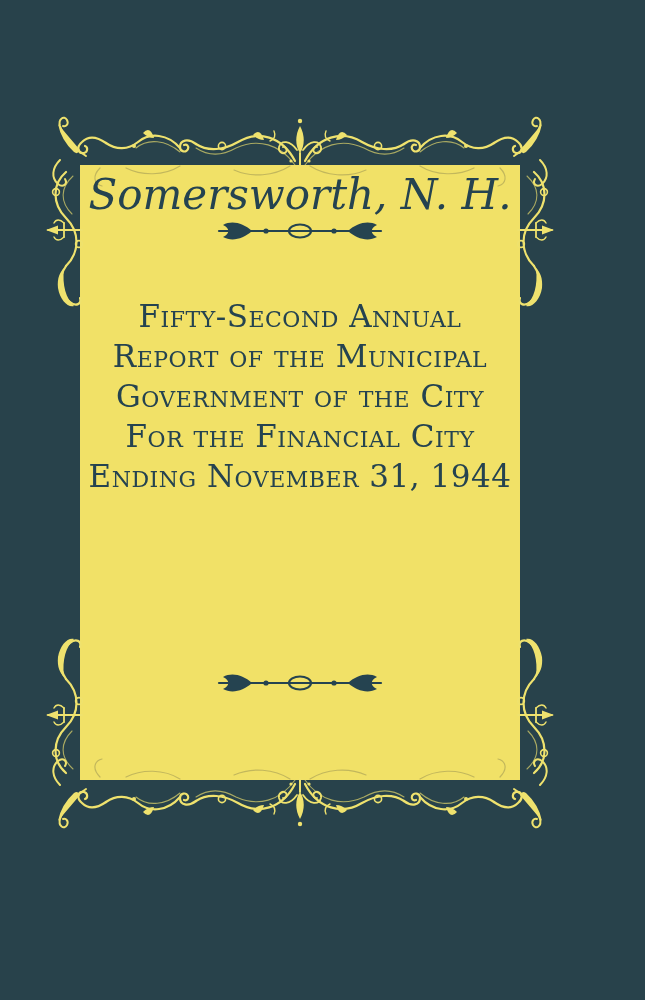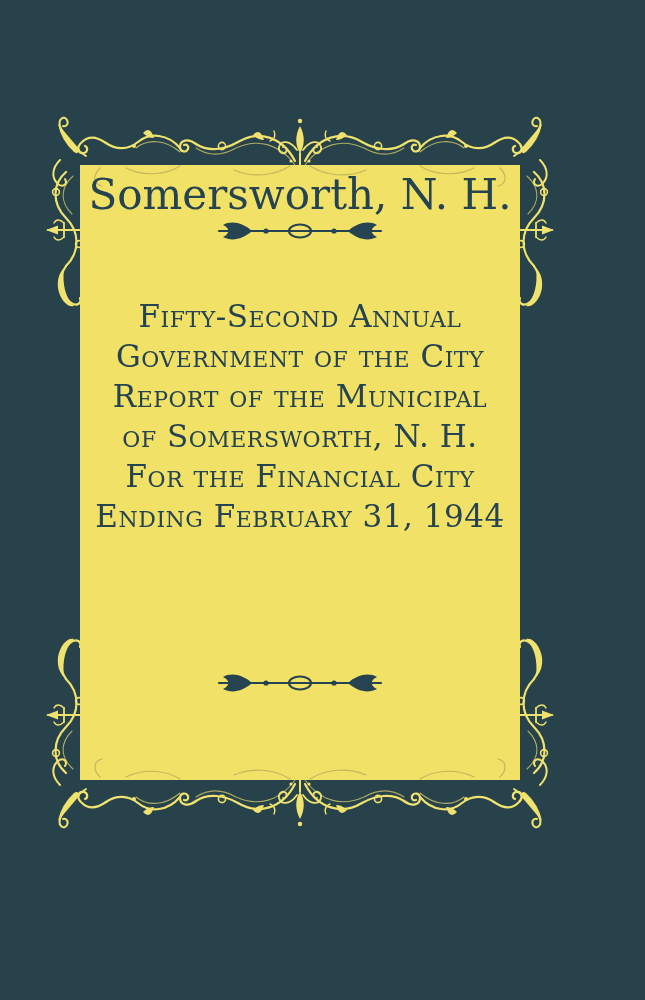--- a/index.html
+++ b/index.html
@@ -17,21 +17,21 @@
   }
   
   svg.ornaments{position:absolute;left:0;top:0;pointer-events:none;}
   
   .cover-content{
     position:absolute;left:80px;top:165px;width:440px;height:615px;
     text-align:center;color:#254350;
   }
   .cover-header{
     position:absolute;top:6px;left:0;width:100%;
-    font-size:42px;line-height:48px;
+    font-size:42px;line-height:48px;font-style:italic;
     color:#254350;white-space:nowrap;
   }
   .divider{position:absolute;left:50%;margin-left:-84px;}
   .divider-1{top:53px;}
   .divider-2{top:505px;}
   .main-title{
     position:absolute;top:131px;left:0;width:100%;
     font-size:31px;line-height:40px;
     font-variant:small-caps;letter-spacing:0.5px;
     color:#254350;
@@ -127,25 +127,24 @@
       <g fill="#254350" stroke="none">
         <circle cx="50" cy="13" r="2.6"></circle>
         <circle cx="118" cy="13" r="2.6"></circle>
         <path d="M36,13 C27,5 16,2 7,7 C14,10 14,16 7,19 C16,24 27,21 36,13 Z"></path>
         <path d="M132,13 C141,5 152,2 161,7 C154,10 154,16 161,19 C152,24 141,21 132,13 Z"></path>
       </g>
     </svg>
 
     <div class="main-title">
       <div class="tline">Fifty-Second Annual</div>
+      <div class="tline">Report of the Municipal</div>
       <div class="tline">Government of the City</div>
-      <div class="tline">Report of the Municipal</div>
-      <div class="tline">of Somersworth, N. H.</div>
       <div class="tline">For the Financial City</div>
-      <div class="tline">Ending February 31, 1944</div>
+      <div class="tline">Ending November 31, 1944</div>
     </div>
 
     <svg class="divider divider-2" width="168" height="26" viewBox="0 0 168 26">
       <g fill="none" stroke="#254350" stroke-width="2.2" stroke-linecap="round">
         <path d="M16,13 L152,13"></path>
         <ellipse cx="84" cy="13" rx="11" ry="6.5"></ellipse>
         <path d="M3,13 L12,13"></path>
         <path d="M156,13 L165,13"></path>
       </g>
       <g fill="#254350" stroke="none">

